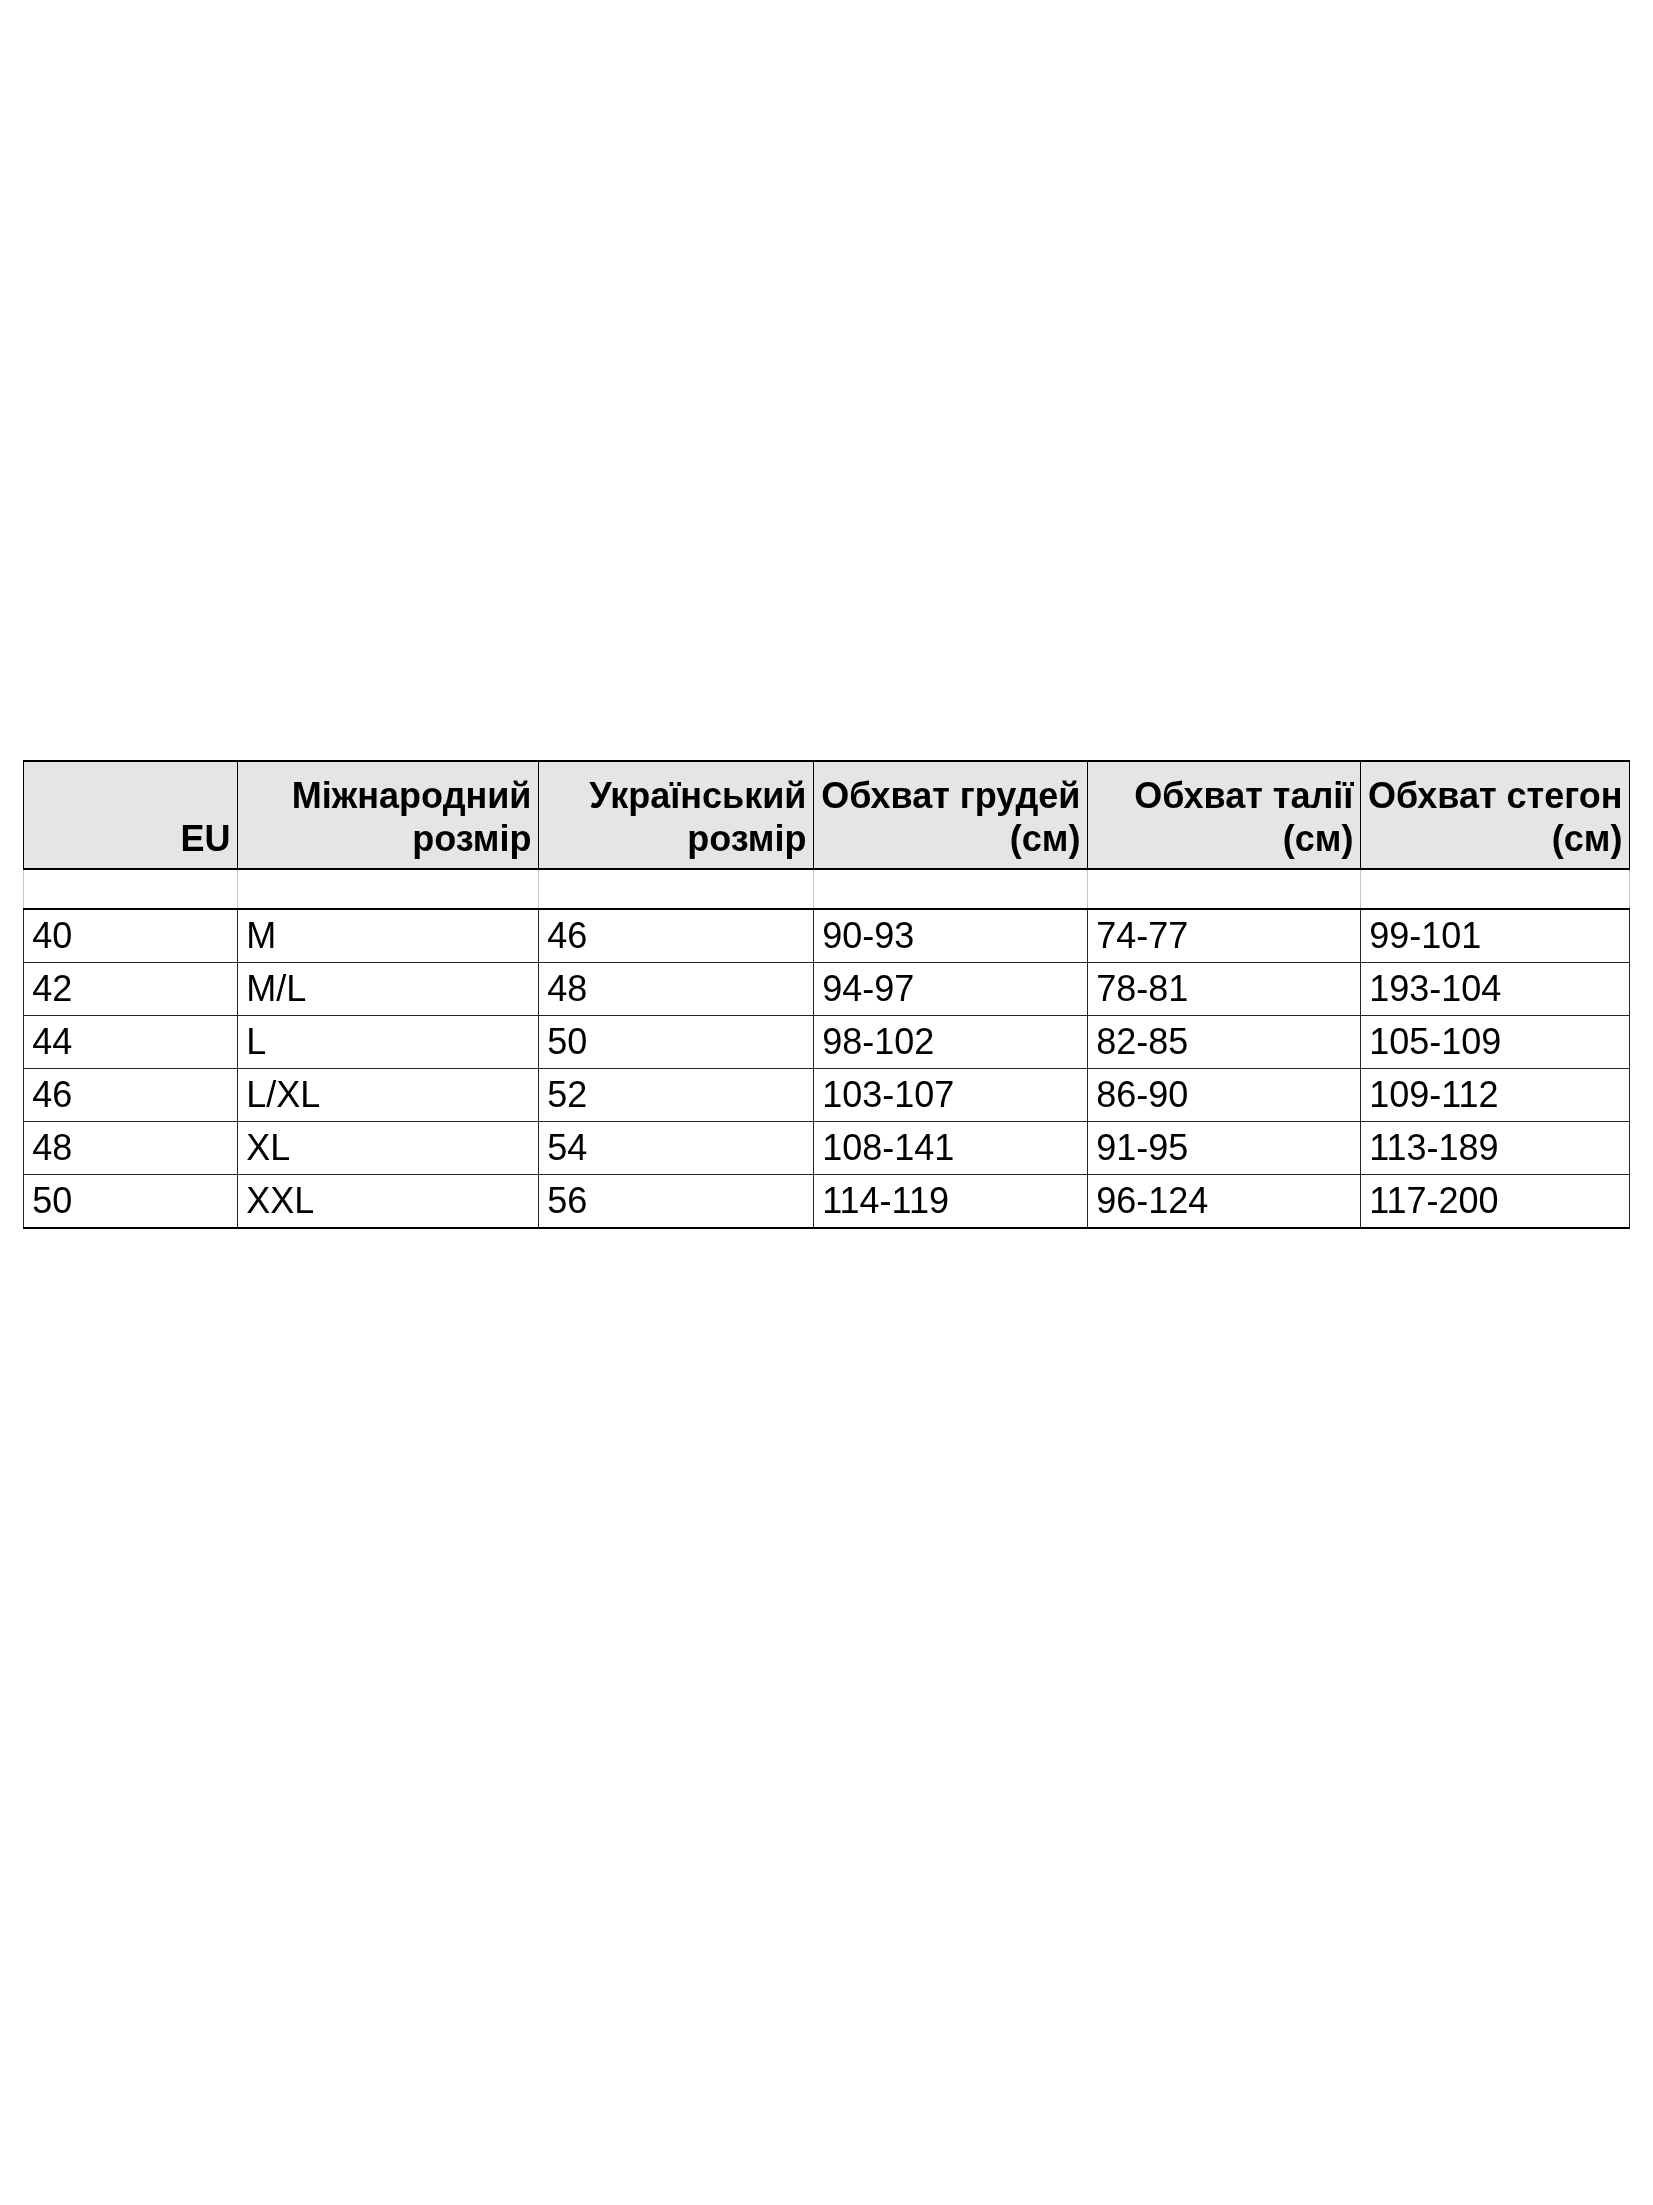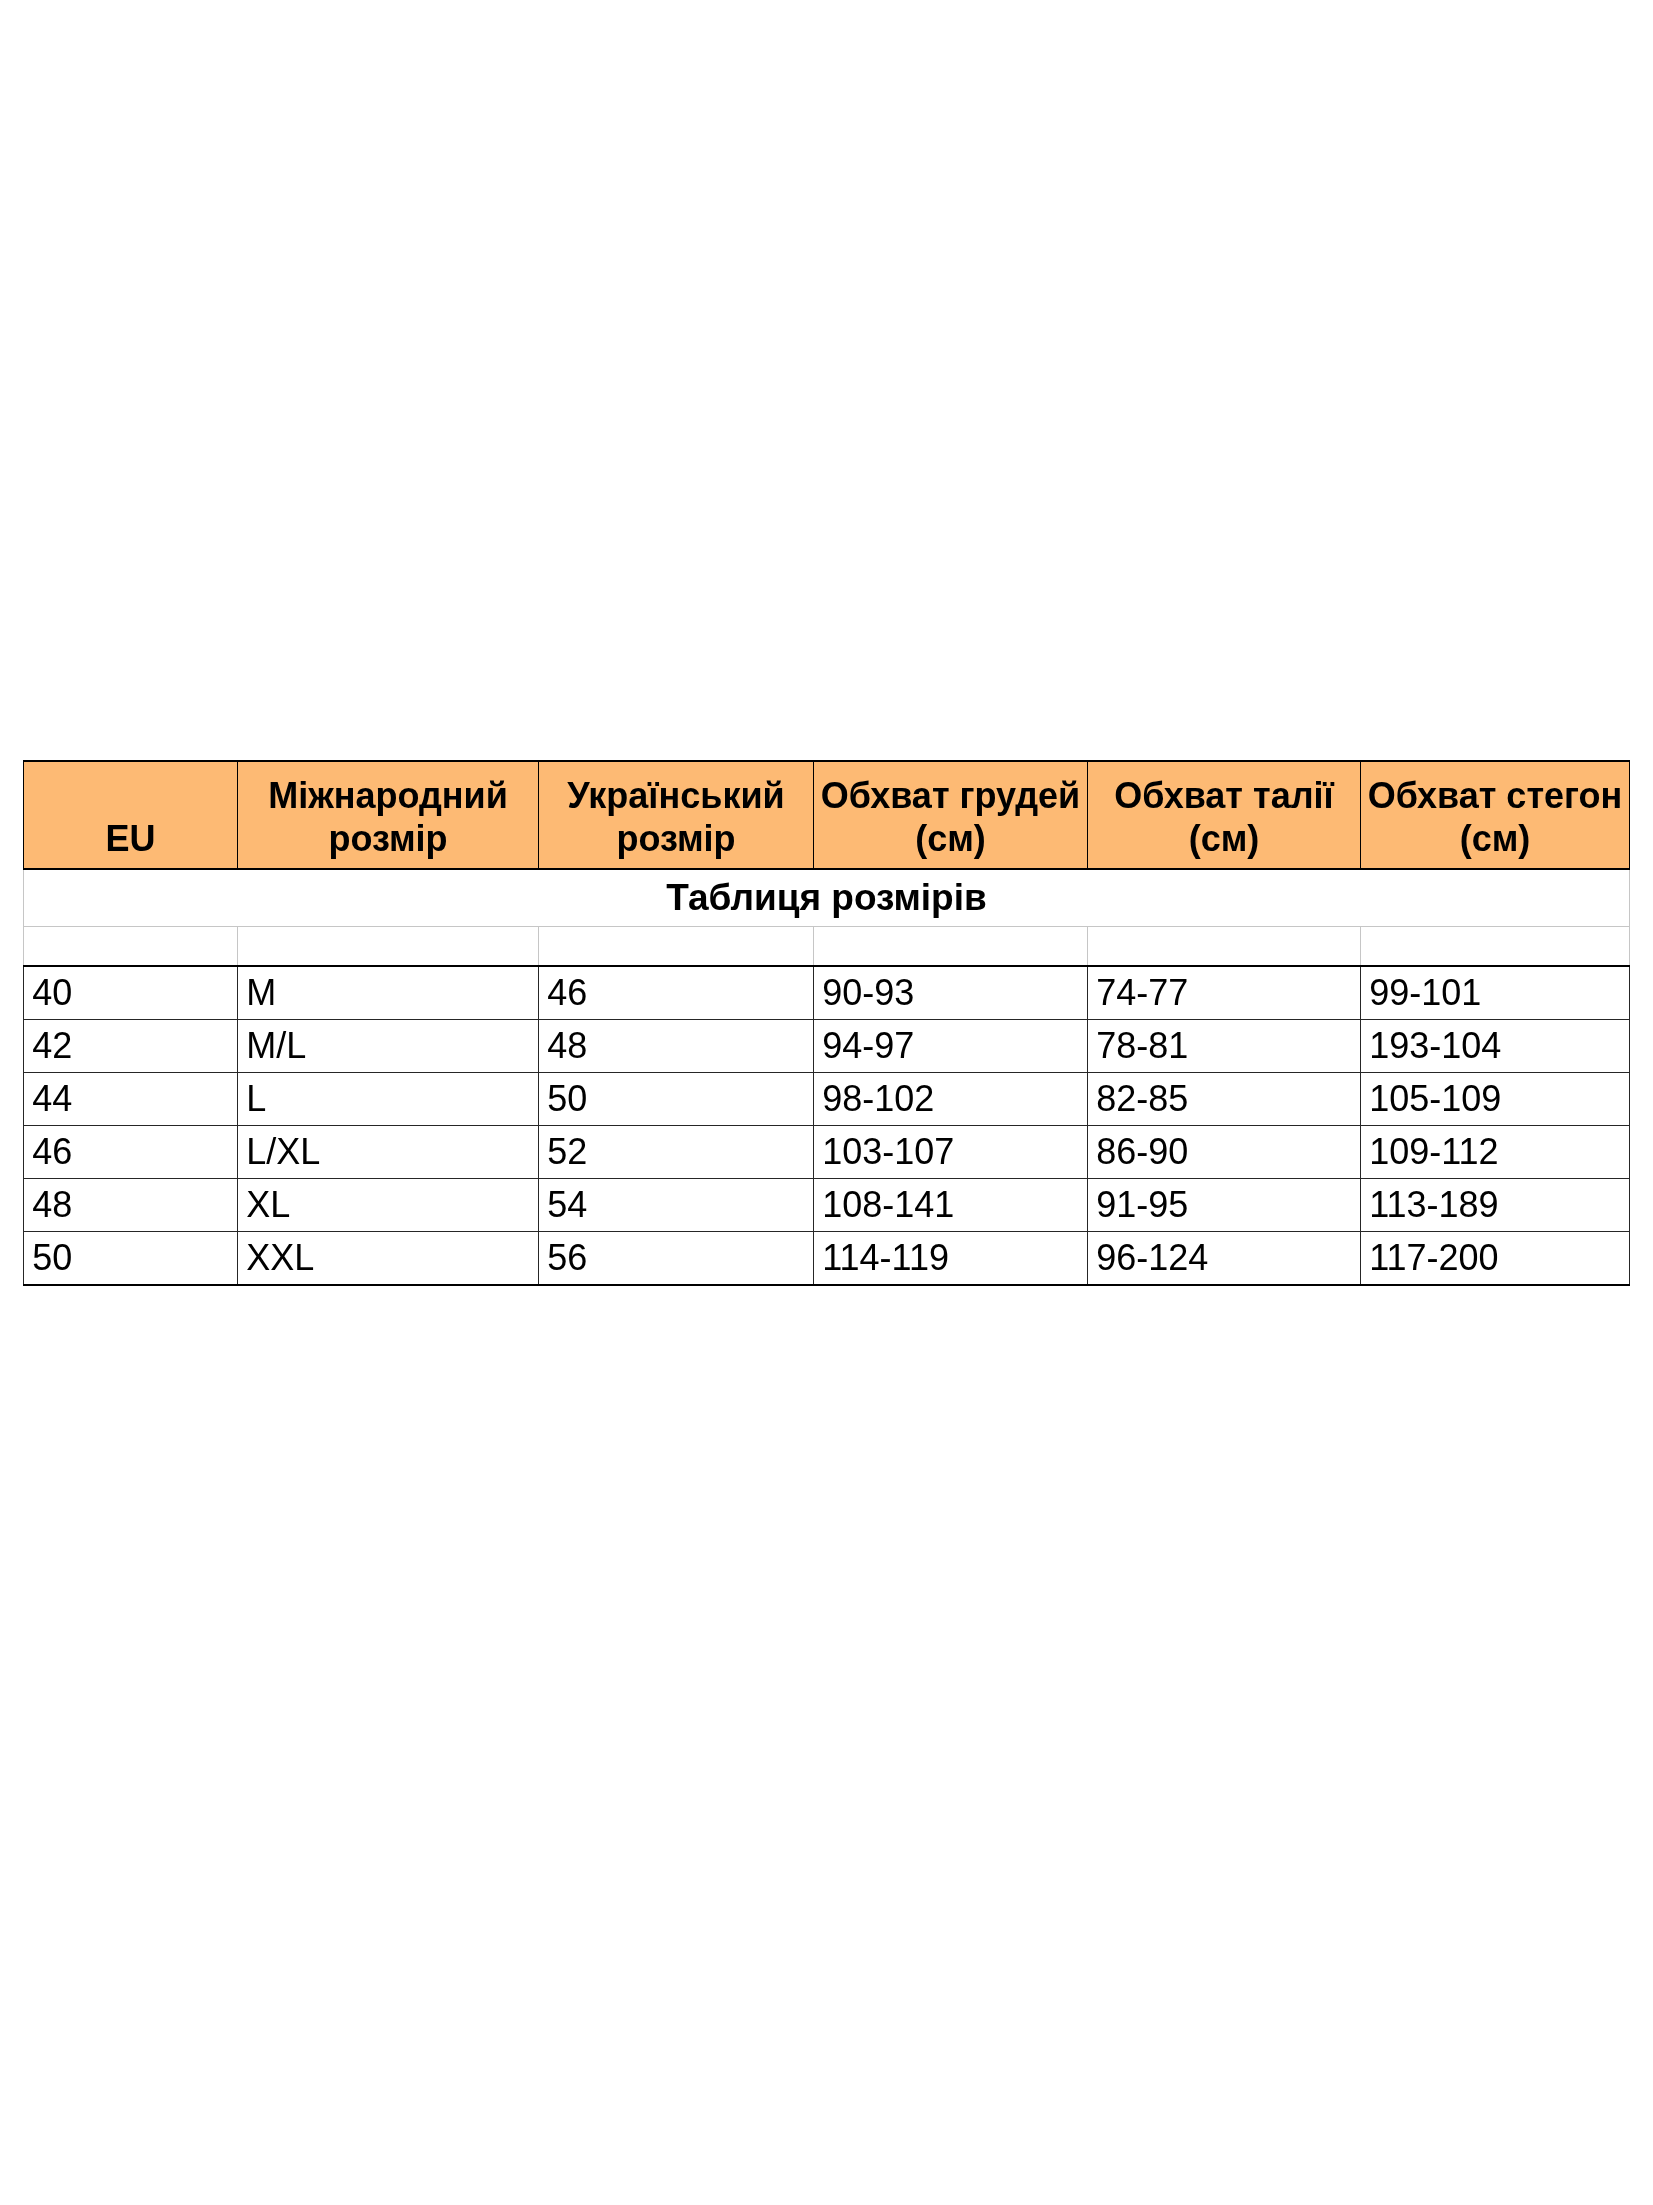--- a/index.html
+++ b/index.html
@@ -50,29 +50,29 @@
   
   tr.spacer-row td {
     height: 38px;
     border: 0.8px solid #c6c6c6;
     background: #ffffff;
     padding: 0;
   }
   
   thead th {
     height: 98px;
-    background: #fdba74;
+    background: #e5e5e5;
     border-left: 1.6px solid #000000;
     border-right: 1.6px solid #000000;
     border-top: 2.5px solid #000000;
     border-bottom: 2.5px solid #000000;
     font-weight: bold;
     font-size: 36px;
     line-height: 1.18;
-    text-align: center;
+    text-align: right;
     vertical-align: bottom;
     padding: 0 6.5px 8.2px 6.5px;
     overflow: hidden;
   }
   
   tbody td {
     height: 52px;
     border: 1.6px solid #262626;
     background: #ffffff;
     text-align: left;
@@ -94,23 +94,20 @@
     <table class="size-table">
       <colgroup>
         <col class="c0">
           <col class="c1">
           <col class="c2">
         <col class="c3">
           <col class="c4">
           <col class="c5">
       </colgroup>
       <tbody>
-        <tr>
-          <td class="title-cell" colspan="6">Таблиця розмірів</td>
-        </tr>
         <tr class="spacer-row">
           <td></td>
           <td></td>
           <td></td>
           <td></td>
           <td></td>
           <td></td>
         </tr>
       </tbody>
       <thead>

